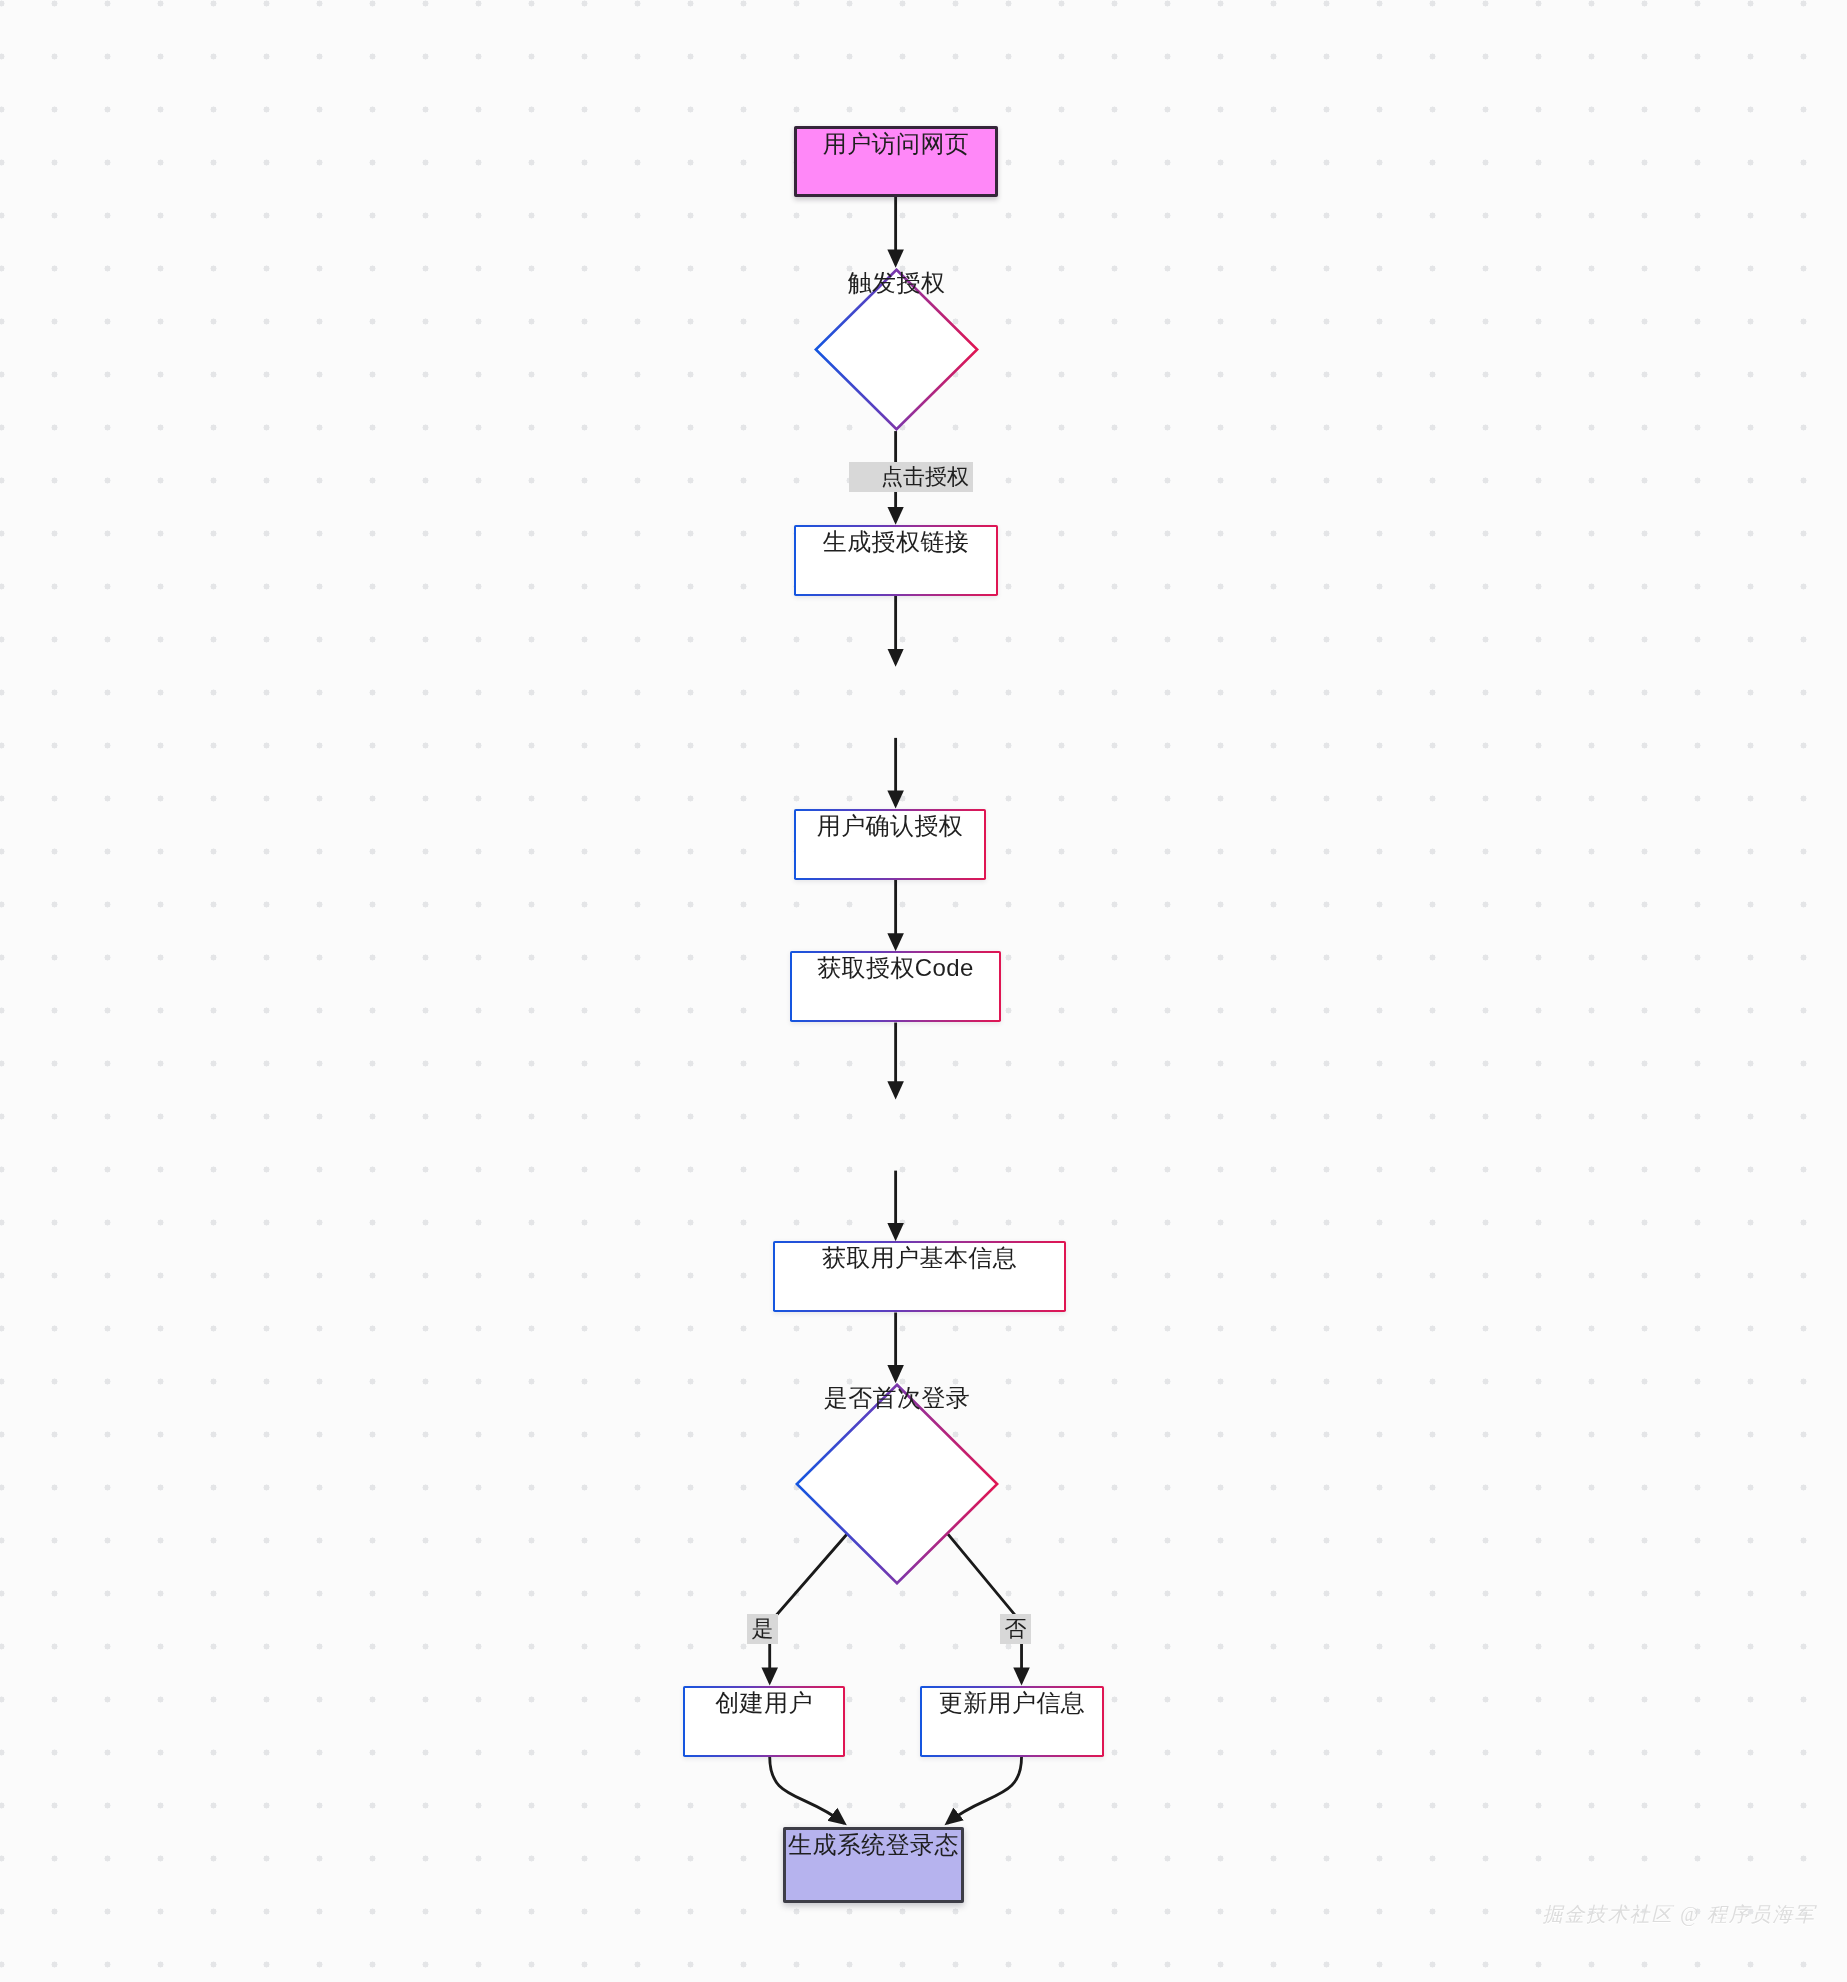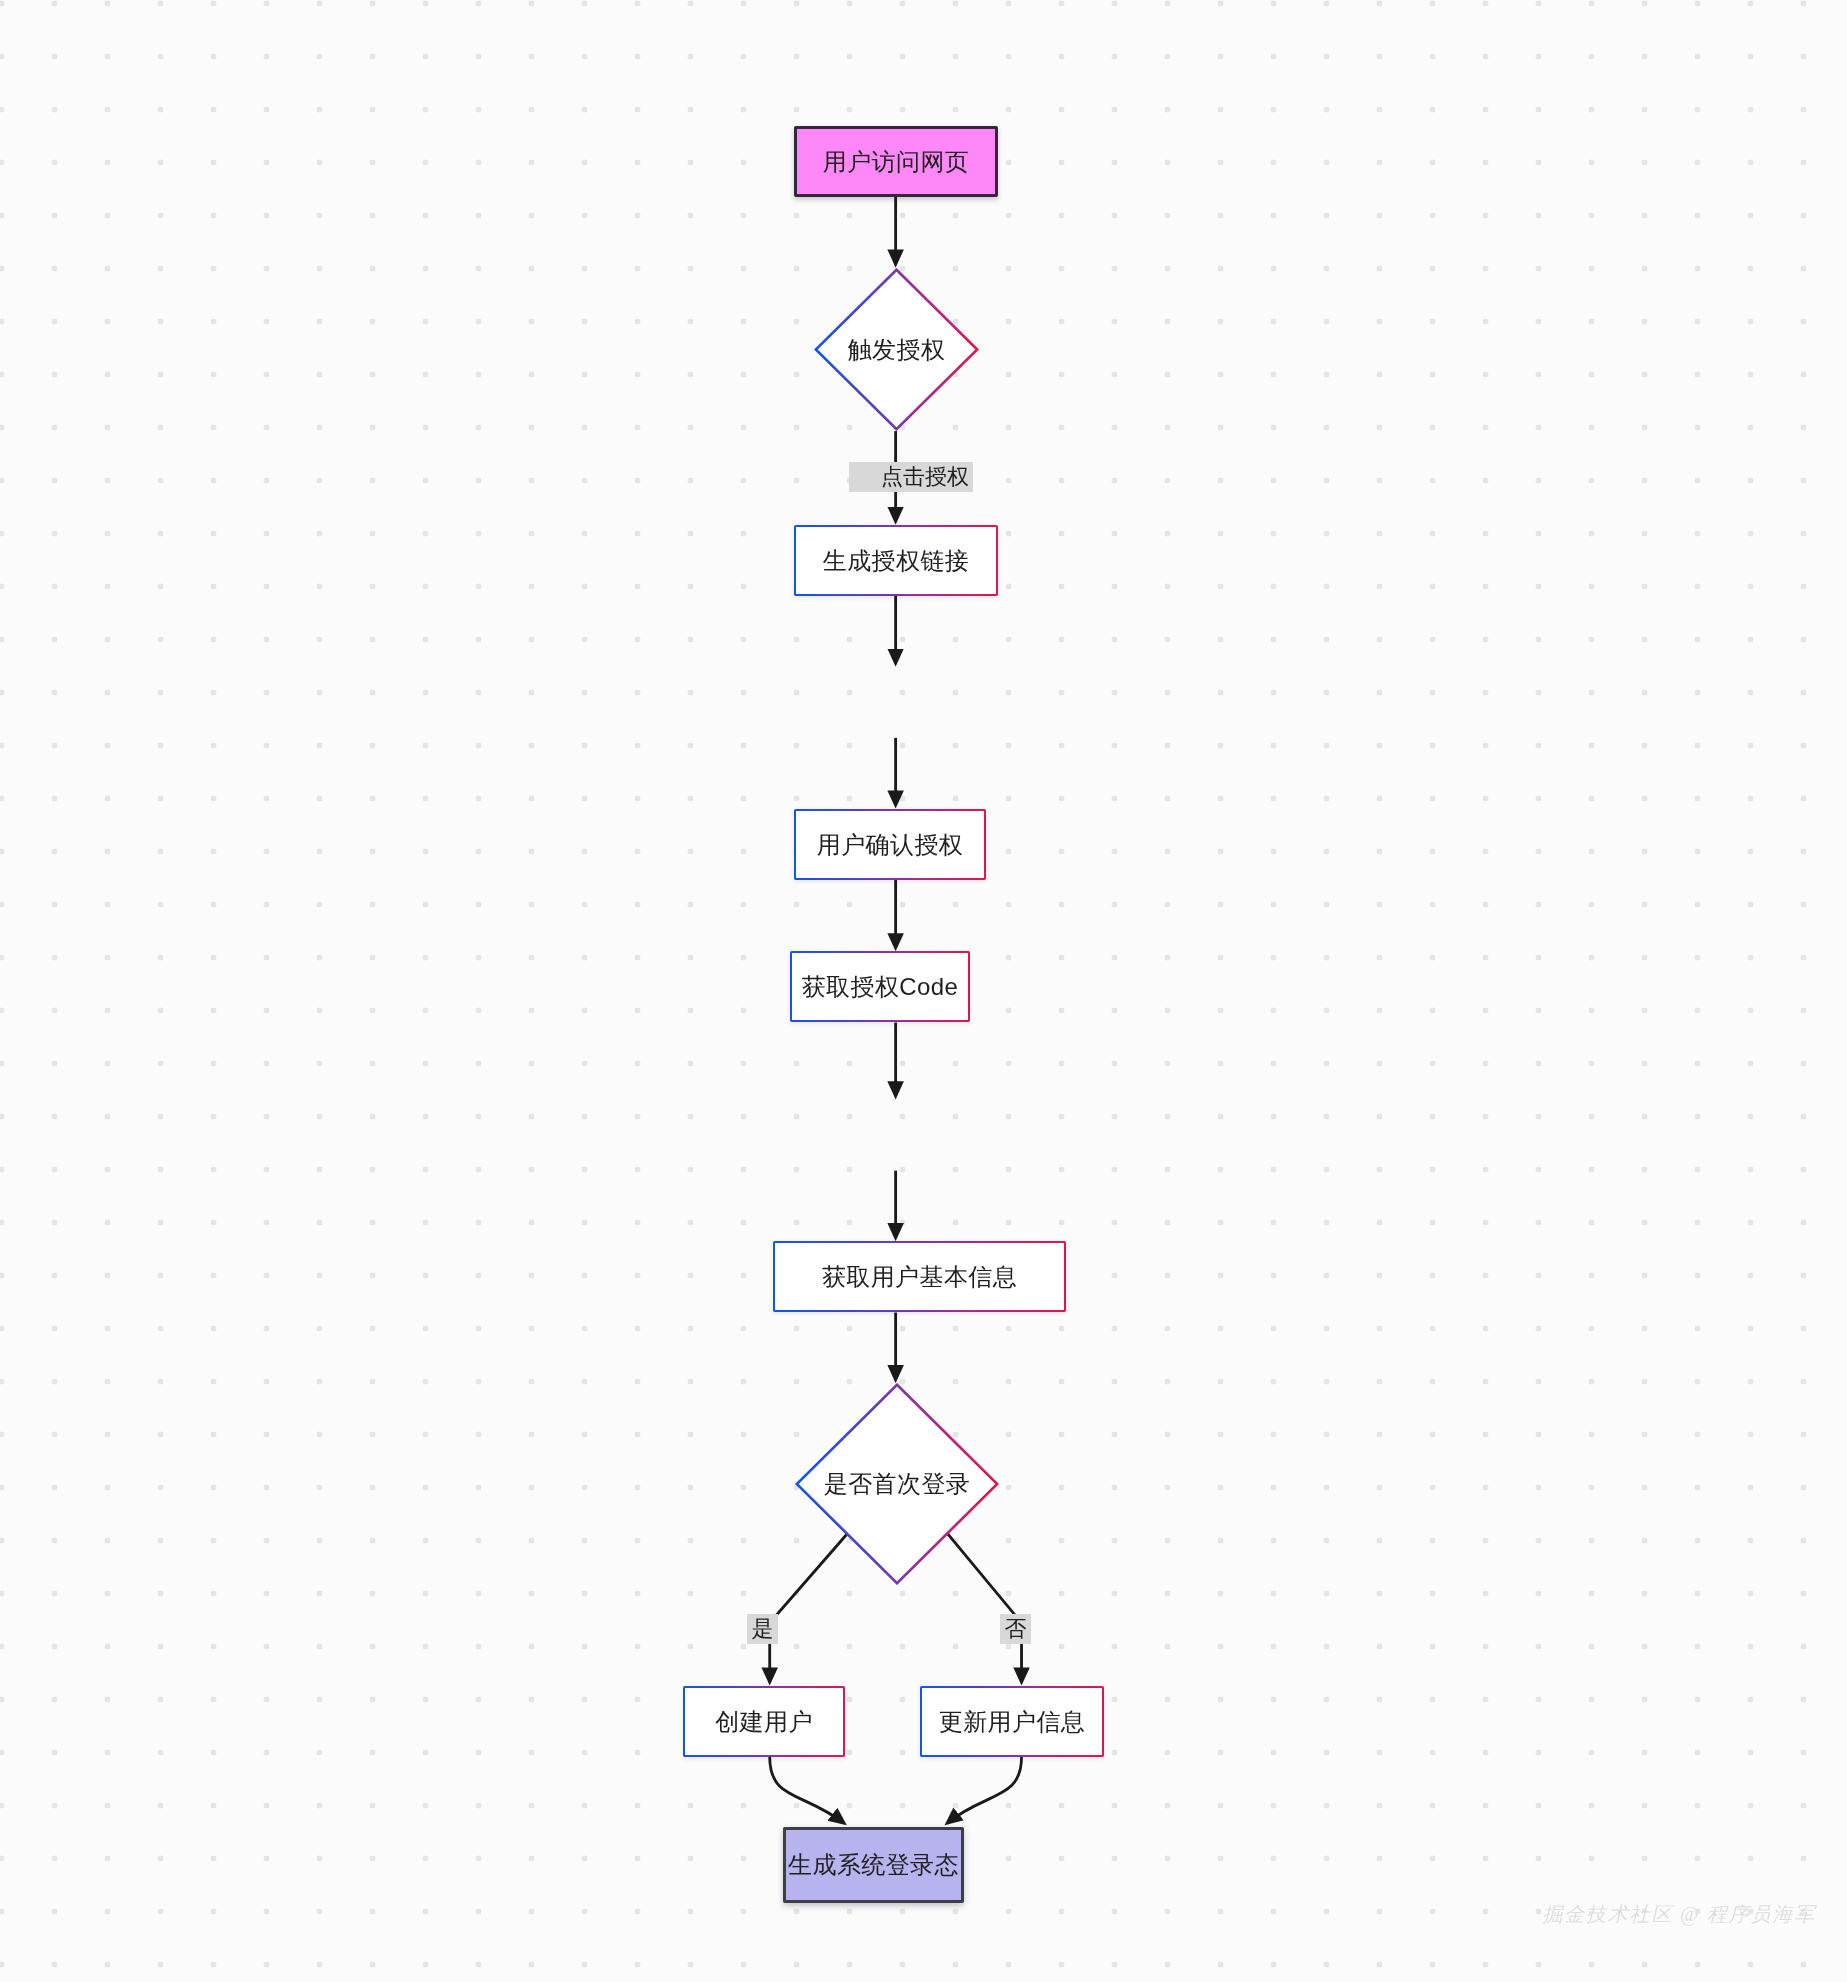--- a/index.html
+++ b/index.html
@@ -31,21 +31,20 @@
     width: 1848px;
     height: 1983px;
     pointer-events: none;
   }
 
   
   .node {
     position: absolute;
     box-sizing: border-box;
     display: flex;
-    align-items: center;
     justify-content: center;
     text-align: center;
     color: #1f1f1f;
     font-size: 24px;
     line-height: 1.25;
     letter-spacing: 0.4px;
     white-space: nowrap;
   }
 
   
@@ -184,21 +183,21 @@
 
   <div class="node proc" style="left:794px; top:525px; width:204px; height:71px;">
     <span>生成授权链接</span>
   </div>
 
 
   <div class="node proc" style="left:794px; top:809px; width:192px; height:71px;">
     <span>用户确认授权</span>
   </div>
 
-  <div class="node proc" style="left:790px; top:951px; width:180px; height:71px;">
+  <div class="node proc" style="left:790px; top:951px; width:211px; height:71px;">
     <span>获取授权Code</span>
   </div>
 
 
   <div class="node proc" style="left:773px; top:1241px; width:293px; height:71px;">
     <span>获取用户基本信息</span>
   </div>
 
   <div class="node decision" style="left:795px; top:1383px; width:204px; height:202px;">
     <svg class="dia-svg" viewBox="0 0 230 228" preserveAspectRatio="none" xmlns="http://www.w3.org/2000/svg">

